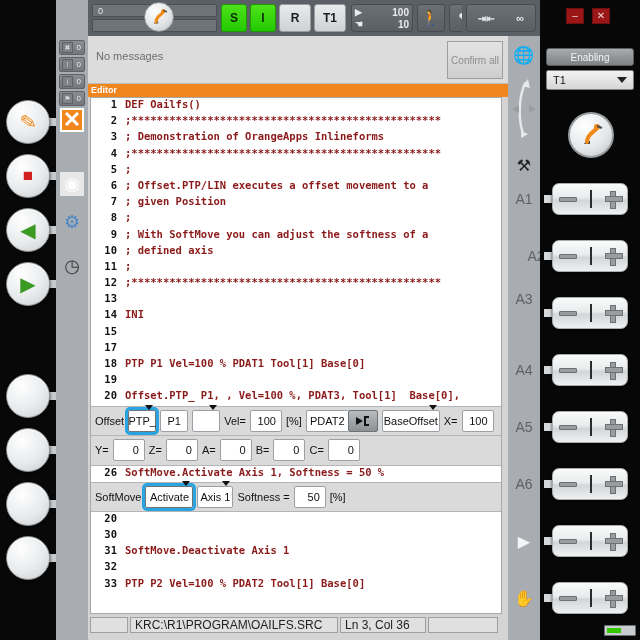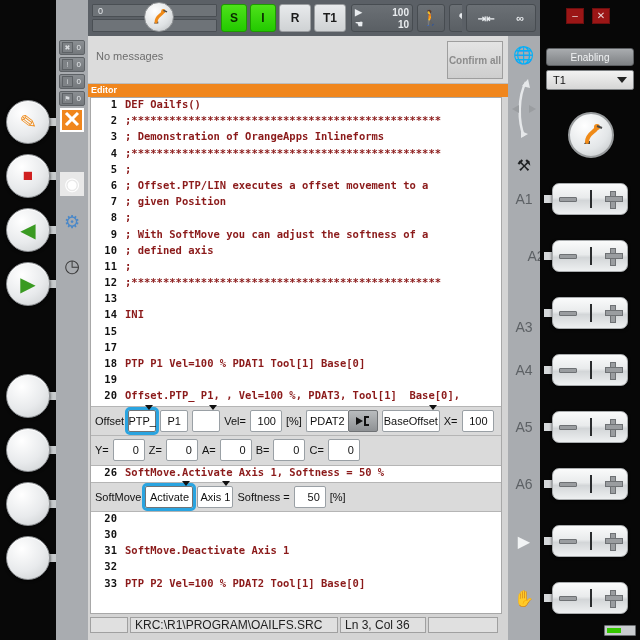--- a/index.html
+++ b/index.html
@@ -43,21 +43,21 @@
   .tb-grey { background:linear-gradient(#6b7075,#5a5f64); border:1px solid #474c51; color:#e9ecef; }
   .tb-light { background:linear-gradient(#e8eaec,#cfd2d4); border:1px solid #9a9da0; color:#1b1b1b; }
   .tb-green { background:linear-gradient(#4ee21a,#23c900); border:1px solid #1d9b00; color:#0a2800; }
   
   #main { position:absolute; left:88px; top:36px; width:420px; height:604px; background:#d4d4d4; }
   #msgbar { position:absolute; left:0; top:0; width:420px; height:48px;
      background:#dcdcdc; border-bottom:1px solid #bdbdbd; }
   #msgtext { position:absolute; left:8px; top:14px; color:#6d6d6d; font-size:11px; }
   #confirm-all { position:absolute; right:5px; top:5px; width:56px; height:38px;
      background:linear-gradient(#e4e4e4,#cecece); border:1px solid #9e9e9e;
-     color:#8c8c8c; font-size:10px; display:flex; align-items:center; justify-content:center;font-weight:bold; }
+     color:#8c8c8c; font-size:10px; display:flex; align-items:center; justify-content:center; }
   #editor-title { position:absolute; left:0; top:48px; width:420px; height:13px;
      background:#f0861d; color:#fff; font-size:9px; font-weight:bold; padding-left:3px; line-height:13px; }
   #code { position:absolute; left:2px; top:61px; width:412px; height:517px;
      background:#fff; border:1px solid #a8a8a8; overflow:hidden;
      font-family:"DejaVu Sans Mono","Liberation Mono",monospace; font-size:10.5px; }
   .cl { position:relative; height:16.2px; white-space:pre; color:#8b1a1a; font-weight:bold; }
   .cl .ln { display:inline-block; width:26px; text-align:right; color:#111; margin-right:8px; font-weight:bold;}
   .cl .cont { display:inline-block; width:26px; text-align:right; margin-right:8px; }
   
   .ifrow { background:#dadada; border-top:1px solid #b5b5b5; border-bottom:1px solid #b5b5b5;
@@ -335,21 +335,21 @@
         <path d="M16 6 C8 20, 8 46, 14 60" stroke="#e6e8ea" stroke-width="2.5" fill="none"></path>
         <polygon points="18,3 12,10 20,12" fill="#e6e8ea"></polygon>
         <polygon points="11,62 18,58 11,55" fill="#e6e8ea"></polygon>
         <polygon points="2,33 9,29 9,37" fill="#9a9da0"></polygon>
         <polygon points="26,33 19,29 19,37" fill="#9a9da0"></polygon>
       </svg>
     </div>
     <div class="gi" style="top: 152px; height: 26px; font-size: 16px; color: rgb(30, 32, 34);">⚒</div>
     <div class="axlabel" style="top: 189px;">A1</div>
     <div class="axlabel" style="top: 246px; margin-left: 12px;">A2</div>
-    <div class="axlabel" style="top: 317px;">A3</div>
+    <div class="axlabel" style="top: 289px;">A3</div>
     <div class="axlabel" style="top: 360px;">A4</div>
     <div class="axlabel" style="top: 417px;">A5</div>
     <div class="axlabel" style="top: 474px;">A6</div>
     <div class="axlabel" style="top: 531px; color: rgb(242, 244, 245); font-size: 16px;">▶</div>
     <div class="axlabel" style="top: 588px; color: rgb(242, 244, 245); font-size: 16px;">✋</div>
   </div>
 
 <div id="rpanel">
   <div class="wbtn" style="left:26px">–</div>
   <div class="wbtn" style="left:52px">✕</div>

